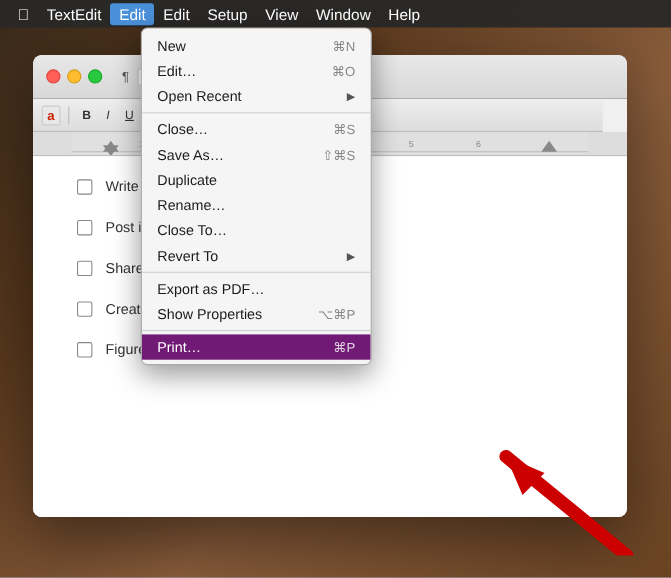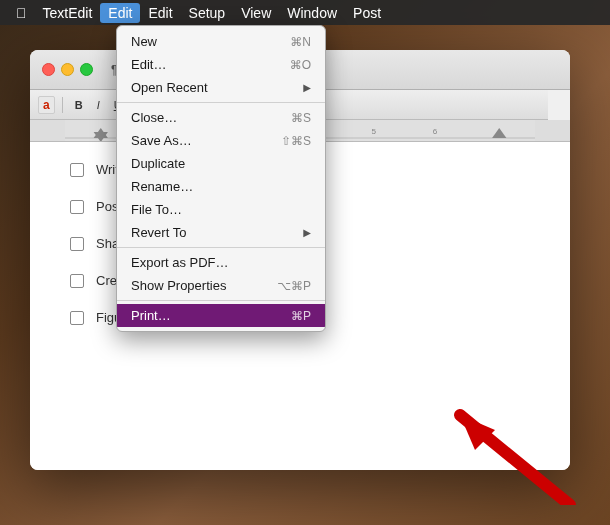--- a/index.html
+++ b/index.html
@@ -114,21 +114,21 @@
 
     .menu-item.highlighted {
       background: #4a90d9;
       color: white;
     }
 
     
     .dropdown-menu {
       position: absolute;
       top: 25px;
-      left: 116px;
+      left: 128px;
       width: 210px;
       background: #f5f5f5;
       border: 1px solid #aaa;
       border-radius: 6px;
       box-shadow: 0 8px 25px rgba(0,0,0,0.4);
       z-index: 200;
       padding: 4px 0;
       overflow: hidden;
     }
 
@@ -275,21 +275,21 @@
 <div class="desktop-bg"></div>
 
 <div class="menubar">
   <span class="apple-menu"></span>
   <span class="menu-item">TextEdit</span>
   <span class="menu-item highlighted">Edit</span>
   <span class="menu-item">Edit</span>
   <span class="menu-item">Setup</span>
   <span class="menu-item">View</span>
   <span class="menu-item">Window</span>
-  <span class="menu-item">Post</span>
+  <span class="menu-item">Help</span>
 </div>
 
 <div class="app-window">
 
   <div class="title-bar">
     <div class="traffic-lights">
       <div class="traffic-light tl-red"></div>
       <div class="traffic-light tl-yellow"></div>
       <div class="traffic-light tl-green"></div>
     </div>
@@ -435,21 +435,21 @@
 
   <div class="menu-entry">
     <span>Duplicate</span>
   </div>
 
   <div class="menu-entry">
     <span>Rename…</span>
   </div>
 
   <div class="menu-entry">
-    <span>File To…</span>
+    <span>Close To…</span>
   </div>
 
   <div class="menu-entry">
     <span>Revert To</span>
     <span class="arrow">▶</span>
   </div>
 
   <div class="menu-separator"></div>
 
   <div class="menu-entry">

